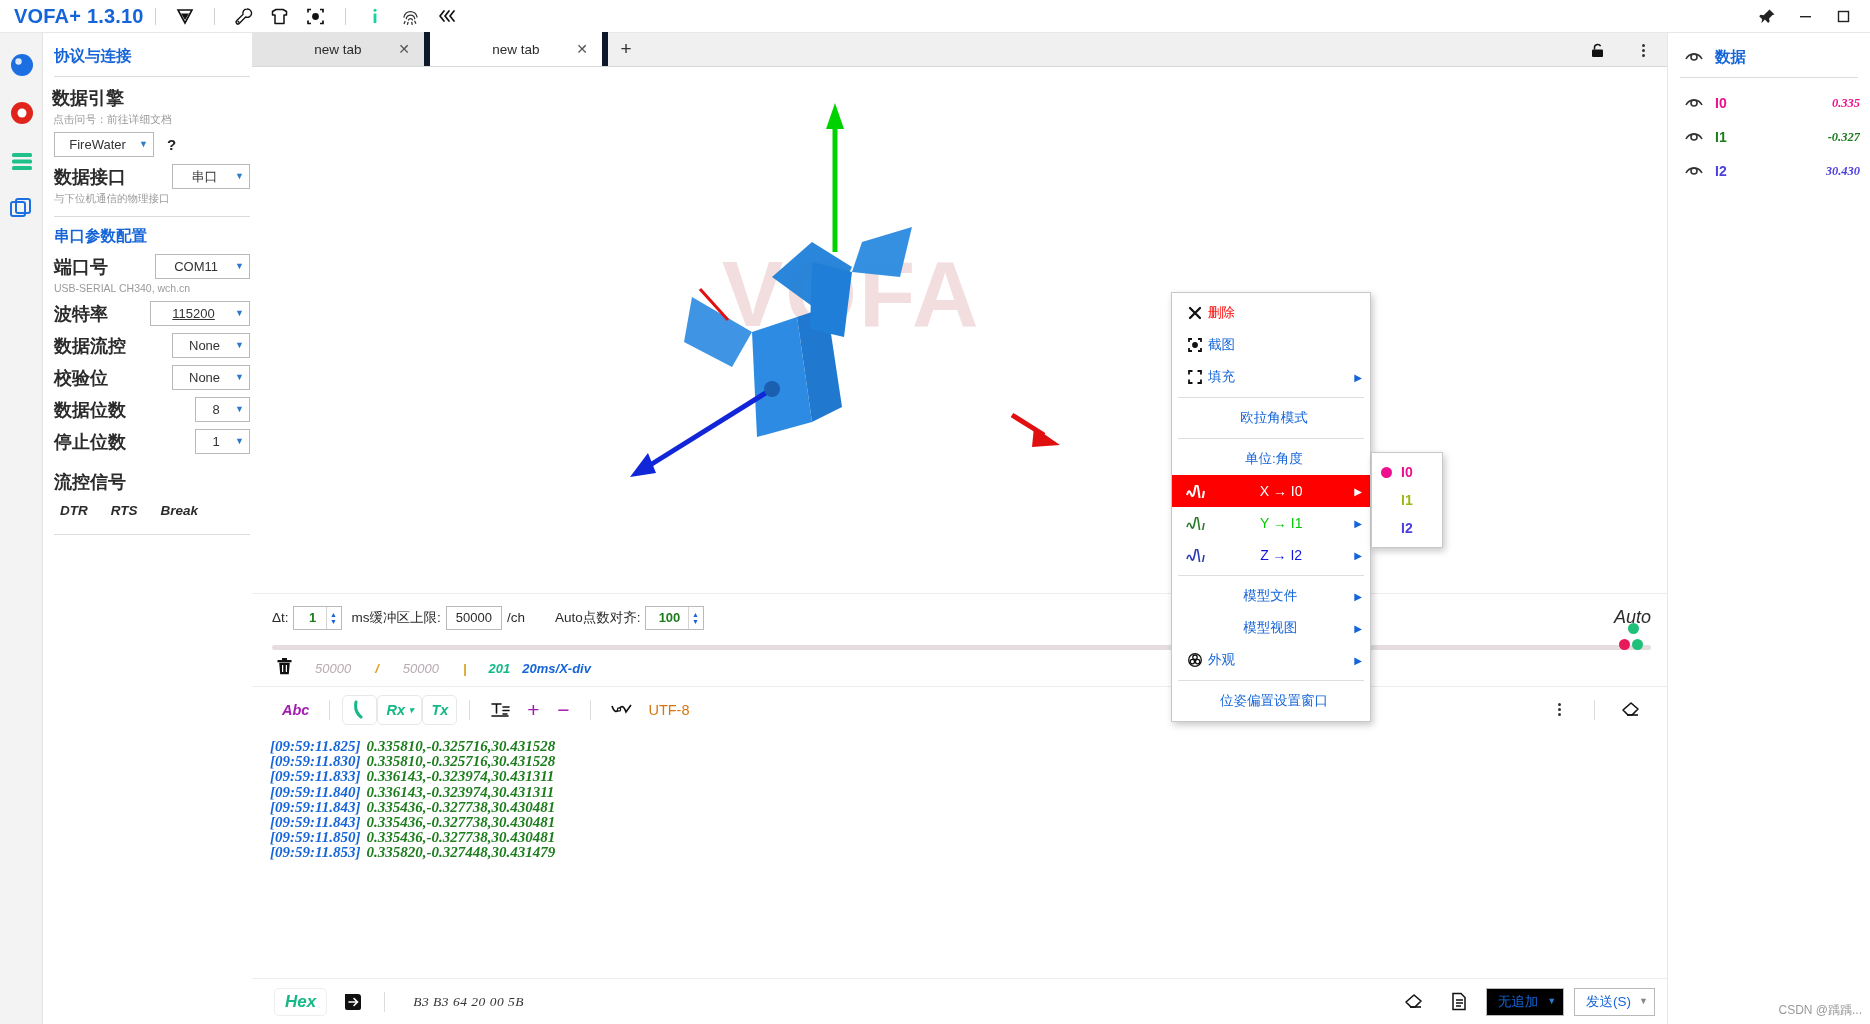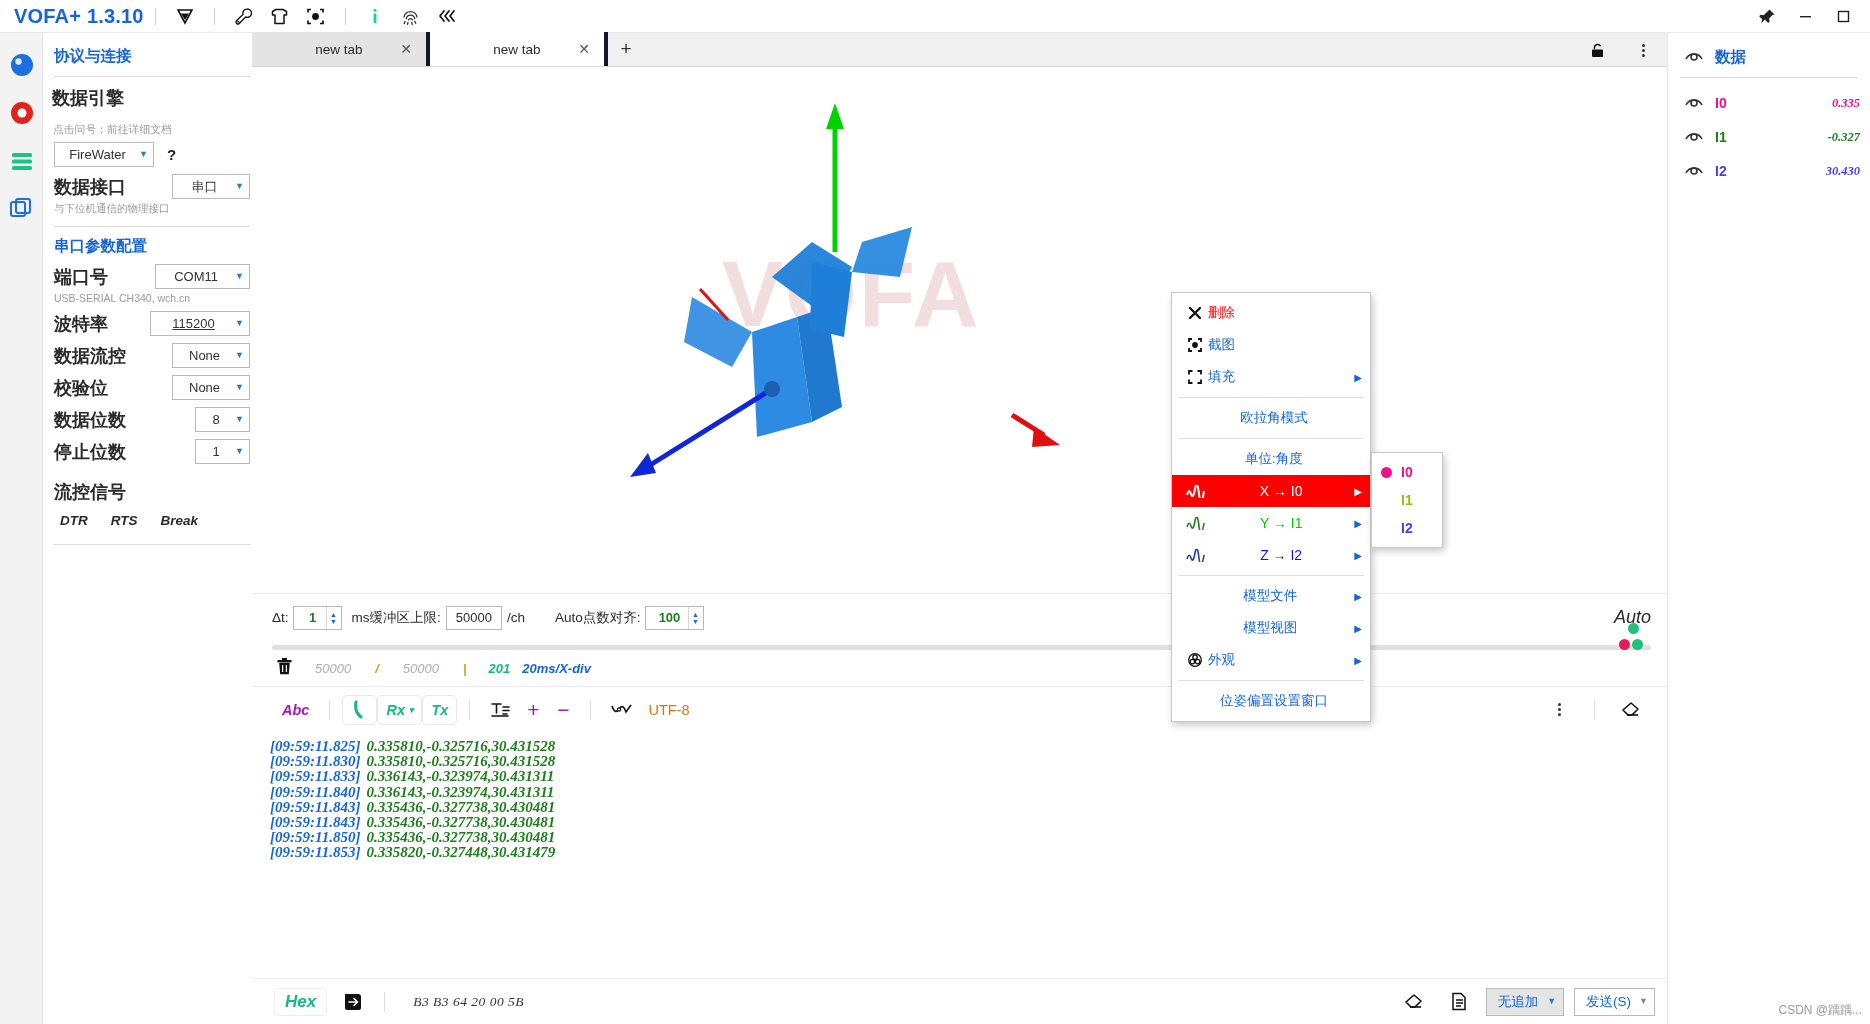--- a/index.html
+++ b/index.html
@@ -51,21 +51,21 @@
     background: #ffffff; overflow: hidden; padding: 0 0 0 9px;
   }
   .sb-title {
     font-size: 15.5px; font-weight: bold; color: #1565d8;
     margin: 13px 0 9px 2px;
   }
   .sb-hr { height: 1px; background: #dcdcdc; margin: 3px 2px 9px 2px; }
   .sb-label {
     font-size: 18px; font-weight: bold; color: #2b2b2b;
   }
-  .sb-hint { font-size: 10.8px; color: #9a9a9a; margin: 13px 0 5px 1px; }
+  .sb-hint { font-size: 10.8px; color: #9a9a9a; margin: 3px 0 5px 1px; }
   .sb-row {
     display: flex; align-items: center; justify-content: space-between;
     margin: 7px 2px 0 2px; min-height: 25px;
   }
   .combo {
     border: 1px solid #b9b9b9; background: #fff; height: 25px;
     display: flex; align-items: center; justify-content: flex-end;
     padding: 0 5px 0 8px; font-size: 13px; color: #333; cursor: pointer;
     gap: 7px;
   }
@@ -83,21 +83,21 @@
     position: absolute; left: 252px; top: 33px;
     width: 1415px; height: 991px; background: #fff;
   }
   #tabstrip {
     height: 34px; background: #f0f0f0; display: flex; align-items: flex-end;
     border-bottom: 1px solid #d8d8d8; position: relative;
   }
   .tab {
     height: 34px; min-width: 178px; display: flex; align-items: center;
     justify-content: center; gap: 8px; font-size: 13.5px; color: #2b2b2b;
-    background: #e4e4e4; border-right: 4px solid #0f172a; cursor: pointer;
+    background: #e4e4e4; border-right: 6px solid #0f172a; cursor: pointer;
     position: relative;
   }
   .tab.active { background: #ffffff; }
   .tab .x { position: absolute; right: 14px; font-size: 14px; color: #555; }
   .tab-add {
     width: 36px; height: 34px; display: flex; align-items: center;
     justify-content: center; font-size: 19px; color: #333; cursor: pointer;
   }
   #tab-right {
     position: absolute; right: 6px; top: 0; height: 34px;
@@ -225,21 +225,21 @@
     border: 1px solid #eee; border-radius: 5px; padding: 3px 10px; cursor: pointer;
   }
   #hexdata {
     font-family: "Liberation Serif", serif; font-style: italic;
     font-size: 13.5px; color: #333; margin-left: 16px; letter-spacing: .5px;
   }
   #foot-right { margin-left: auto; display: flex; align-items: center; gap: 10px; }
   .foot-combo {
     border: 1px solid #b9b9b9; height: 28px; display: flex; align-items: center;
     padding: 0 7px 0 11px; gap: 9px; font-size: 13.5px; color: #1565d8;
-    cursor: pointer; background: #e5e5e5;
+    cursor: pointer; background: #000000;
   }
   #sendbtn {
     border: 1px solid #b9b9b9; height: 28px; display: flex; align-items: center;
     padding: 0 6px 0 11px; gap: 8px; font-size: 13.5px; color: #1565d8;
     cursor: pointer; background: #fff;
   }
 
   
   #rightpanel {
     position: absolute; left: 1667px; top: 33px; width: 203px; height: 991px;

